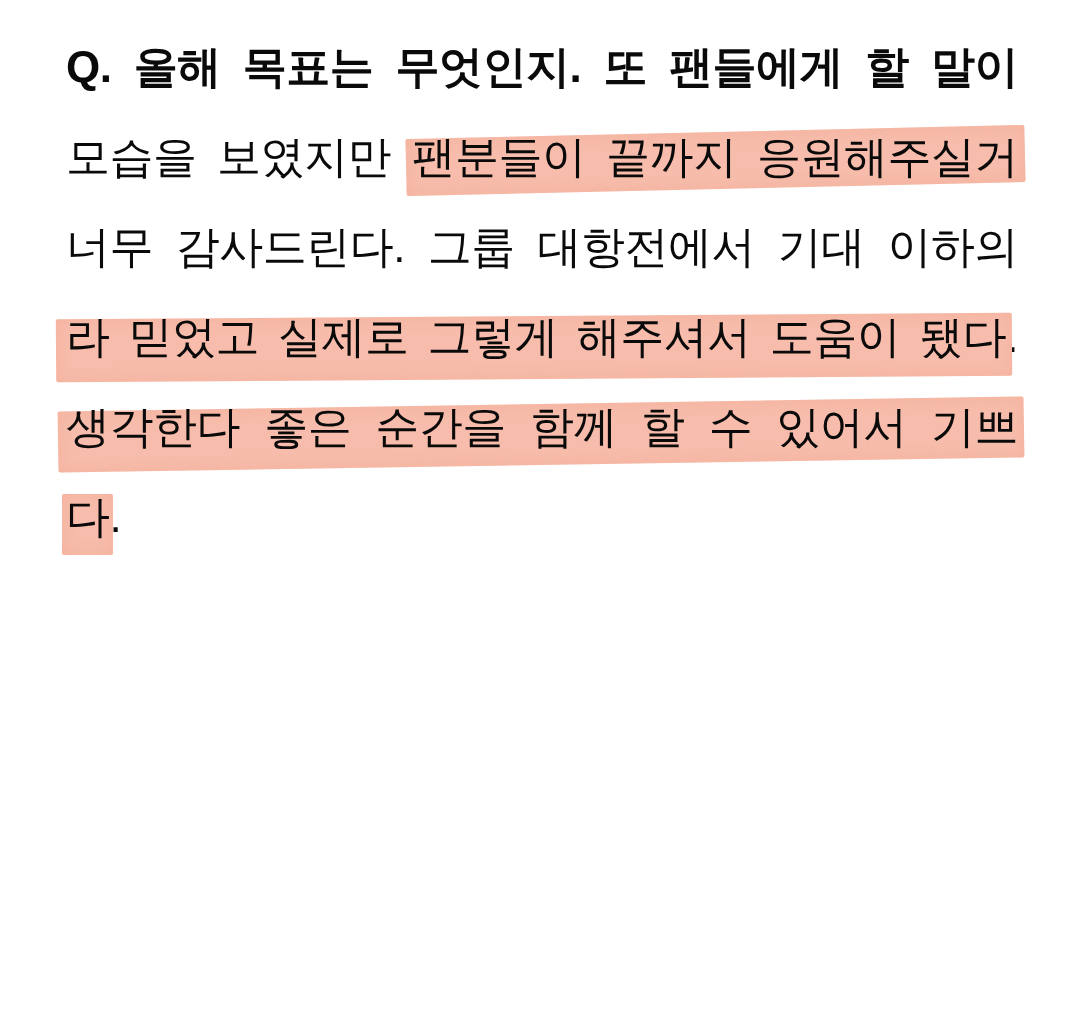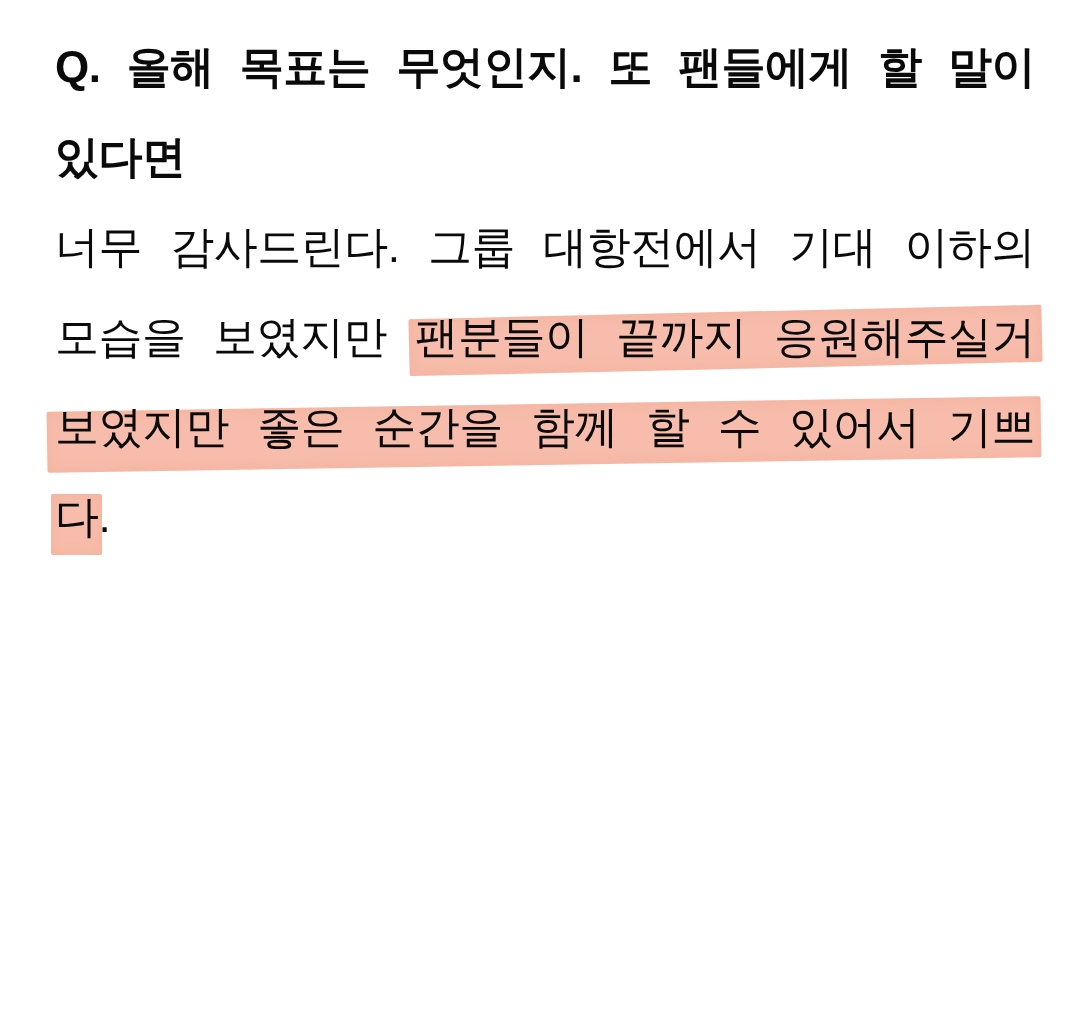--- a/index.html
+++ b/index.html
@@ -9,22 +9,21 @@
   }
   body {
     width: 1080px;
     height: 1028px;
     overflow: hidden;
     font-family: "Liberation Sans", "DejaVu Sans", sans-serif;
   }
   .doc {
     box-sizing: border-box;
     width: 1064px;
-    padding: 22px 46px 0 38px;
-    margin-left: 17px;
+    padding: 22px 46px 0 66px;
   }
   .line {
     margin: 0;
     font-size: 44px;
     line-height: 90px;
     color: var(--text-color, #0a0a0a);
     letter-spacing: -0.5px;
     font-weight: 400;
   }
   .line.justify {
@@ -60,19 +59,19 @@
   .line-9  .hl::before { transform: rotate(-0.4deg); top: 4px;  bottom: -18px; left: -10px; }
   .line-10 .hl::before { transform: rotate(-0.9deg); top: 2px;  bottom: -14px; left: -8px; }
   .line-11 .hl::before { transform: rotate(0deg);    top: 2px;  bottom: -14px; left: -4px; right: -3px; }
 </style>
 </head>
 <body style="background: rgb(255, 255, 255);">
 
 <main class="doc">
   <div id="lines">
       <p class="line line-1 justify"><span class="bold ">Q. 올해 목표는 무엇인지. 또 팬들에게 할 말이</span></p>
-      <p class="line line-2"><span class="bold ">있다면</span></p>
+      <p class="line line-8 justify"><span class="">모습을 보였지만 </span><span class="hl">팬분들이 끝까지 응원해주실거</span></p>
       <p class="line line-7 justify"><span class="">너무 감사드린다. 그룹 대항전에서 기대 이하의</span></p>
-      <p class="line line-8 justify"><span class="">모습을 보였지만 </span><span class="hl">팬분들이 끝까지 응원해주실거</span></p>
-      <p class="line line-10 justify"><span class="hl">보였지만 좋은 순간을 함께 할 수 있어서 기쁘</span></p>
+      <p class="line line-9 justify"><span class="hl">라 믿었고 실제로 그렇게 해주셔서 도움이 됐다</span><span class="">.</span></p>
+      <p class="line line-10 justify"><span class="hl">생각한다 좋은 순간을 함께 할 수 있어서 기쁘</span></p>
       <p class="line line-11"><span class="hl">다</span><span class="">.</span></p>
     </div>
 </main>
 
 </body></html>

